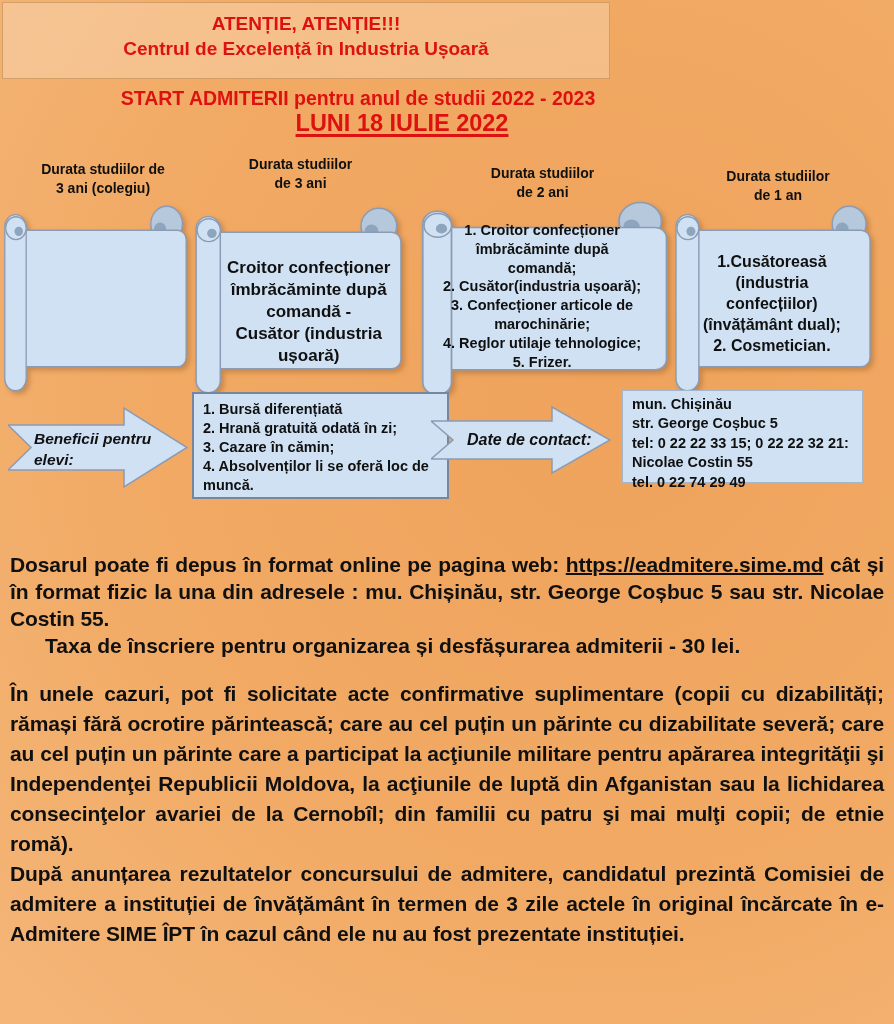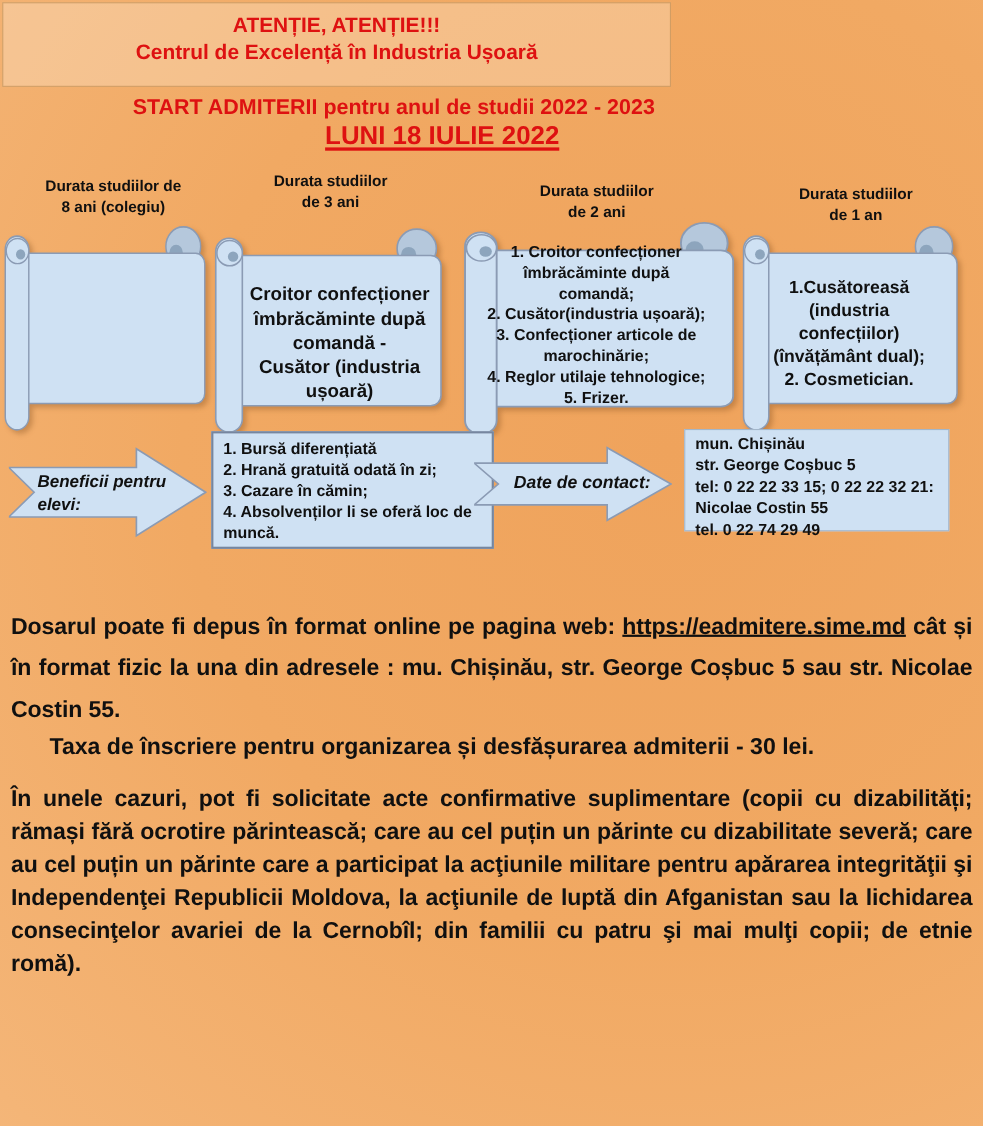--- a/index.html
+++ b/index.html
@@ -36,40 +36,40 @@
   .benefits-box{left:192px;top:392px;width:257px;height:107px;border:2px solid #76869f;padding:6px 9px;font-size:14.5px;line-height:19px;}
   .contact-box{left:622px;top:390px;width:241px;height:93px;border:1px solid #a3b6ca;padding:4px 9px;font-size:14.5px;line-height:19.4px;}
   .arrow{position:absolute;font-style:italic;}
   .arrow svg{position:absolute;left:0;top:0;width:100%;height:100%;}
   .arrow-label{position:absolute;}
   .a1{left:8px;top:406px;width:180px;height:83px;}
   .a1 .arrow-label{left:26px;top:22px;font-size:15.5px;line-height:21px;}
   .a2{left:431px;top:405px;width:180px;height:70px;}
   .a2 .arrow-label{left:36px;top:25px;font-size:16px;line-height:20px;}
   .textblock{position:absolute;left:10px;top:551px;width:874px;}
-  .para{margin:0;text-align:justify;font-size:21px;line-height:38px;letter-spacing:-0.1px;}
+  .para{margin:0;text-align:justify;font-size:21px;line-height:27px;letter-spacing:-0.1px;}
   .tax{margin:0;font-size:21px;line-height:28.5px;text-indent:35px;}
   .p2,.p3{line-height:30px;}
   .p2{margin-top:18px;}
   .weblink{color:#101010;text-decoration:underline;text-decoration-thickness:2px;}
 </style>
 </head>
 <body>
 
 <div class="canvas">
 
   <div class="abs header-box">
     <div class="red t1">ATENȚIE, ATENȚIE!!!</div>
     <div class="red t2">Centrul de Excelență  în Industria Ușoară</div>
   </div>
   <div class="abs red start-line">START ADMITERII pentru anul de studii 2022 - 2023</div>
   <div class="abs red date-line">LUNI 18 IULIE 2022</div>
 
   <div class="abs col-head pre" style="left:18px;top:160px;width:170px;">Durata studiilor de
-8 ani (colegiu)</div>
+3 ani (colegiu)</div>
   <div class="abs col-head pre" style="left:218px;top:155px;width:165px;">Durata studiilor
 de 3 ani</div>
   <div class="abs col-head pre" style="left:455px;top:164px;width:175px;">Durata studiilor
 de 2  ani</div>
   <div class="abs col-head pre" style="left:693px;top:167px;width:170px;">Durata studiilor
 de 1 an</div>
 
   <div class="scroll" style="left:2px;top:199px;width:186px;height:196px;">
     <svg viewBox="0 0 200 188" preserveAspectRatio="none">
       <circle cx="177" cy="24" r="17" fill="#b5c8dc" stroke="#8b9bb4" stroke-width="1.4"></circle>
@@ -156,15 +156,16 @@
   <div class="box contact-box pre">mun. Chișinău
 str. George Coșbuc 5
 tel: 0 22 22 33 15; 0 22 22 32 21:
  Nicolae Costin 55
 tel. 0 22 74 29 49</div>
 
   <div class="textblock">
     <p class="para"><span>Dosarul poate fi depus în format online pe pagina web: </span><span class="weblink">https://eadmitere.sime.md</span><span> cât și în format fizic la una din adresele : mu. Chișinău, str. George Coșbuc 5 sau str. Nicolae Costin 55.</span></p>
     <p class="tax">Taxa de înscriere pentru organizarea și desfășurarea admiterii - 30 lei.</p>
     <p class="para p2">În unele cazuri, pot fi solicitate acte confirmative suplimentare (copii cu dizabilități; rămași fără ocrotire părintească; care au cel puțin un părinte cu dizabilitate severă; care au cel puțin un părinte care a participat la acţiunile militare pentru apărarea integrităţii şi Independenţei Republicii Moldova, la acţiunile de luptă din Afganistan sau la lichidarea consecinţelor avariei de la Cernobîl; din familii cu patru şi mai mulţi copii; de etnie romă).</p>
+    <p class="para p3">După anunțarea rezultatelor concursului de admitere, candidatul prezintă Comisiei de admitere a instituției de învățământ în termen de 3 zile actele în original încărcate în e-Admitere SIME ÎPT în cazul când ele nu au fost prezentate instituției.</p>
   </div>
 
 </div>
 
 </body></html>

